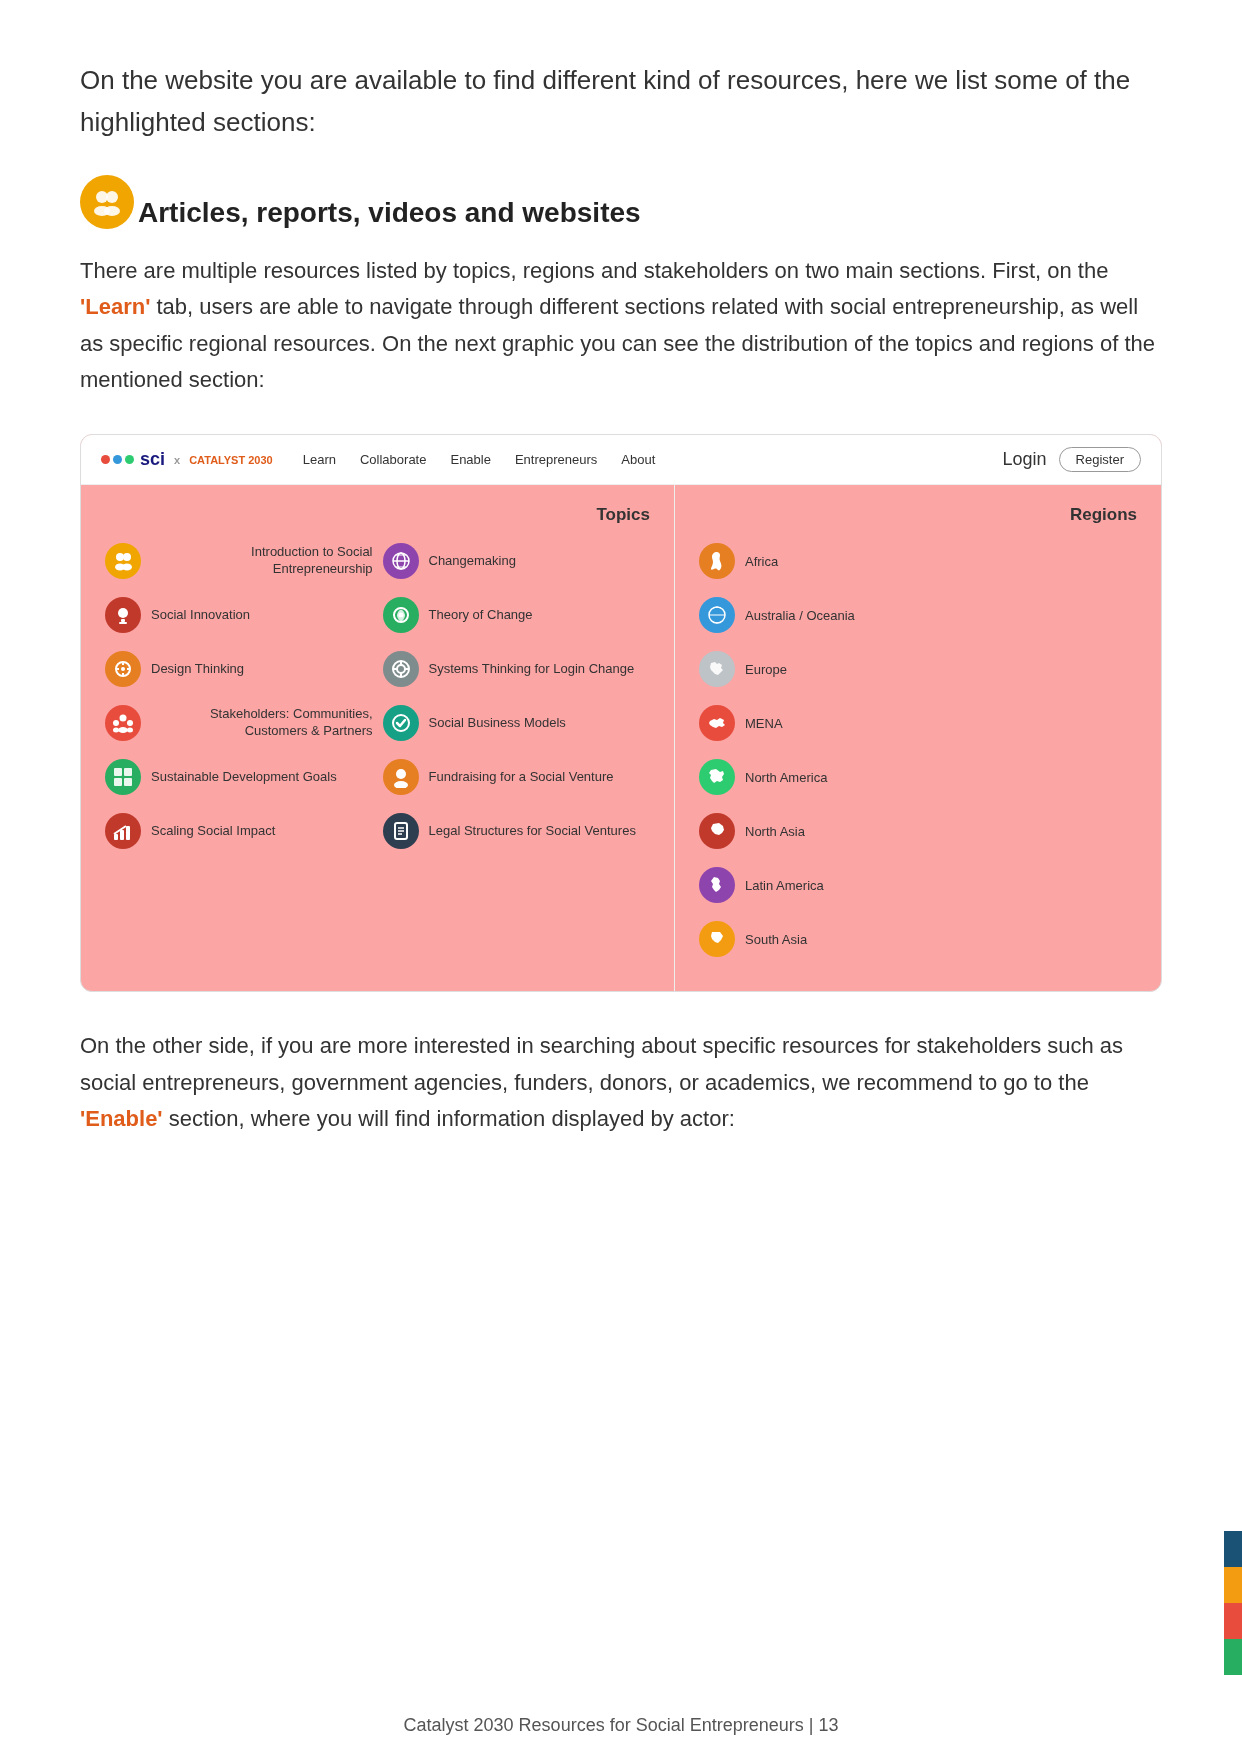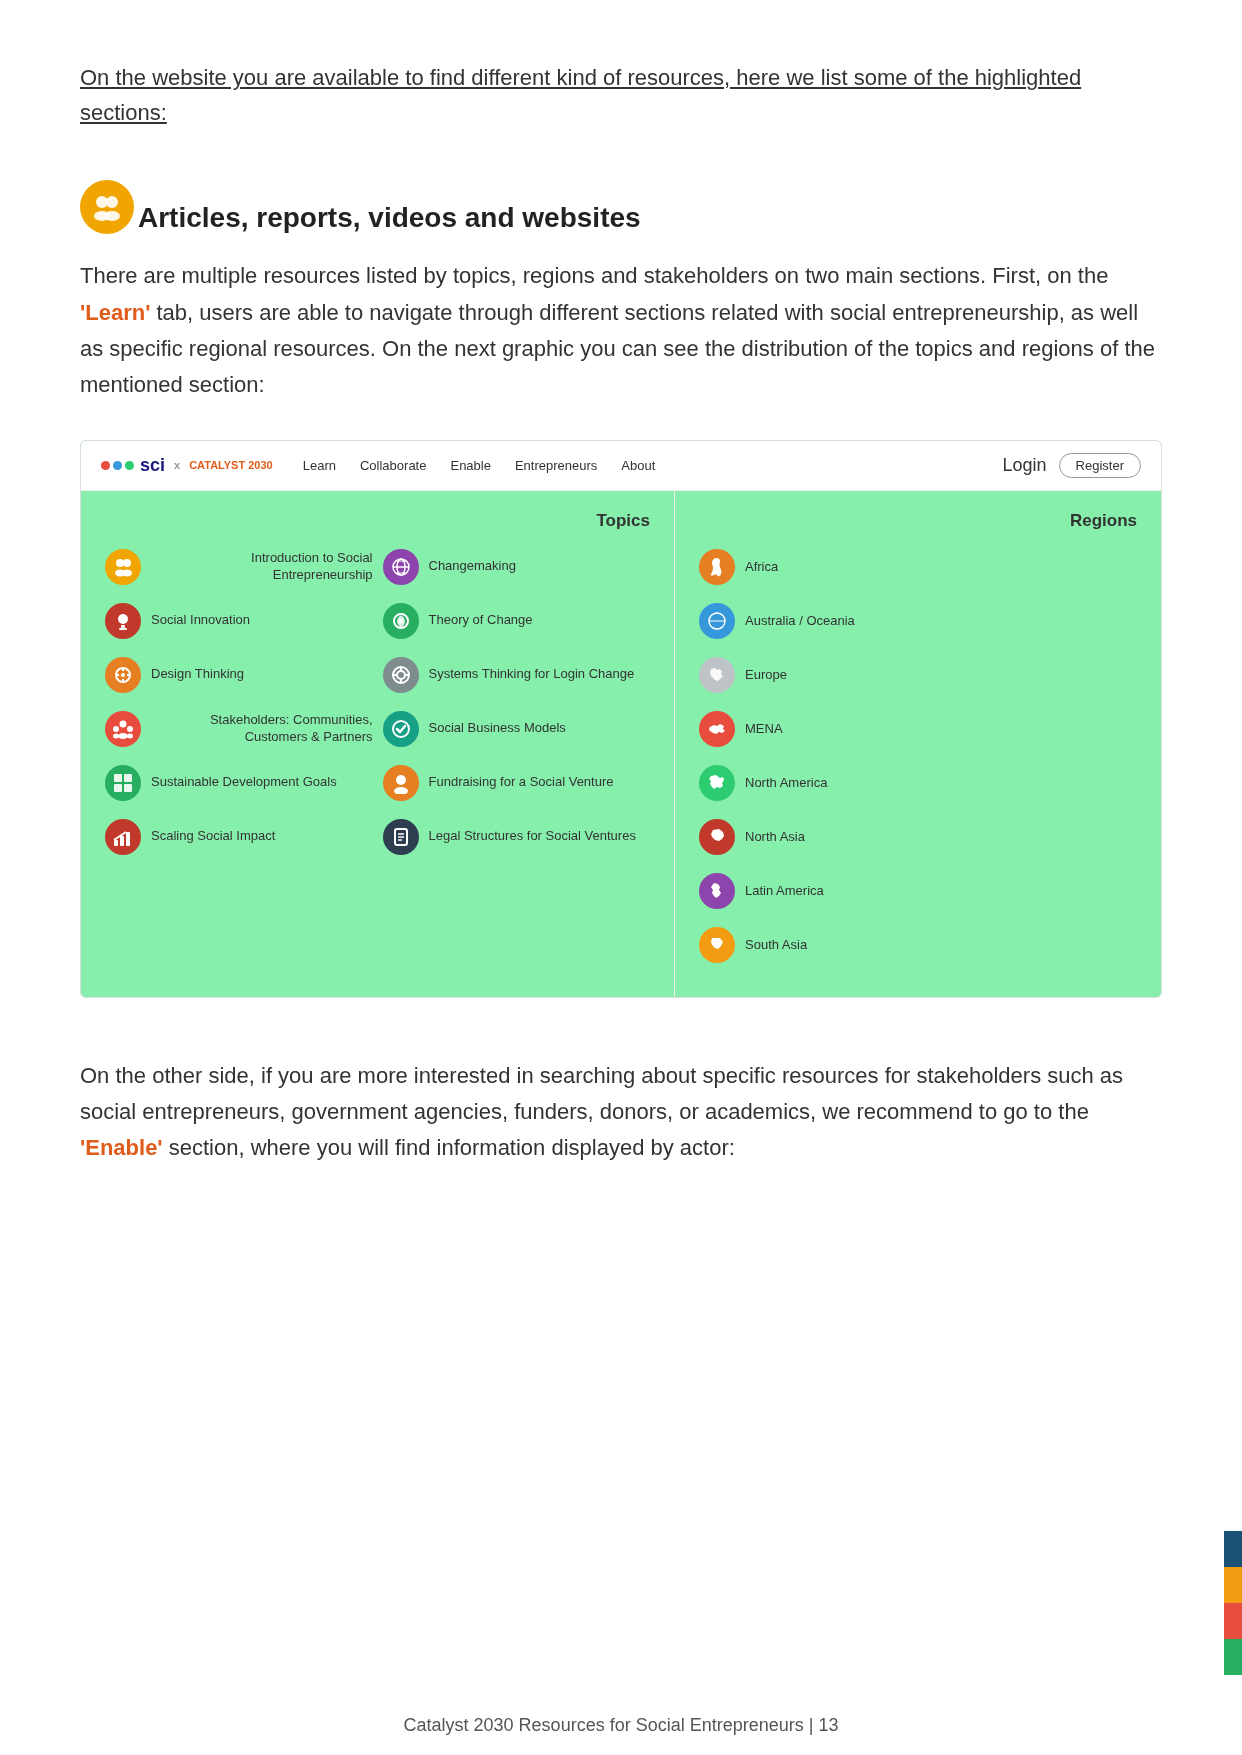--- a/index.html
+++ b/index.html
@@ -10,25 +10,24 @@
       width: 1242px;
       min-height: 1755px;
       position: relative;
     }
 
     .page-content {
       padding: 60px 80px 40px 80px;
     }
 
     .intro-text {
-      font-size: 22px;
+      font-size: 26px;
       line-height: 1.6;
       color: #333;
-      margin-bottom: 50px;
-      text-decoration: underline;
+      margin-bottom: 32px;
     }
 
     .section-header {
       display: flex;
       align-items: flex-end;
       gap: 4px;
       margin-bottom: 24px;
     }
 
     .section-icon {
@@ -62,24 +61,24 @@
     }
 
     .enable-highlight {
       font-weight: bold;
       color: #e05c1a;
     }
 
     
     .website-mockup {
       border: 1.5px solid #ddd;
-      border-radius: 6px;
+      border-radius: 12px;
       overflow: hidden;
-      margin-bottom: 60px;
-      background: #86efac;
+      margin-bottom: 36px;
+      background: #fca5a5;
     }
 
     .mockup-nav {
       display: flex;
       align-items: center;
       padding: 12px 20px;
       border-bottom: 1px solid #eee;
       gap: 20px;
       background: #fff;
     }

